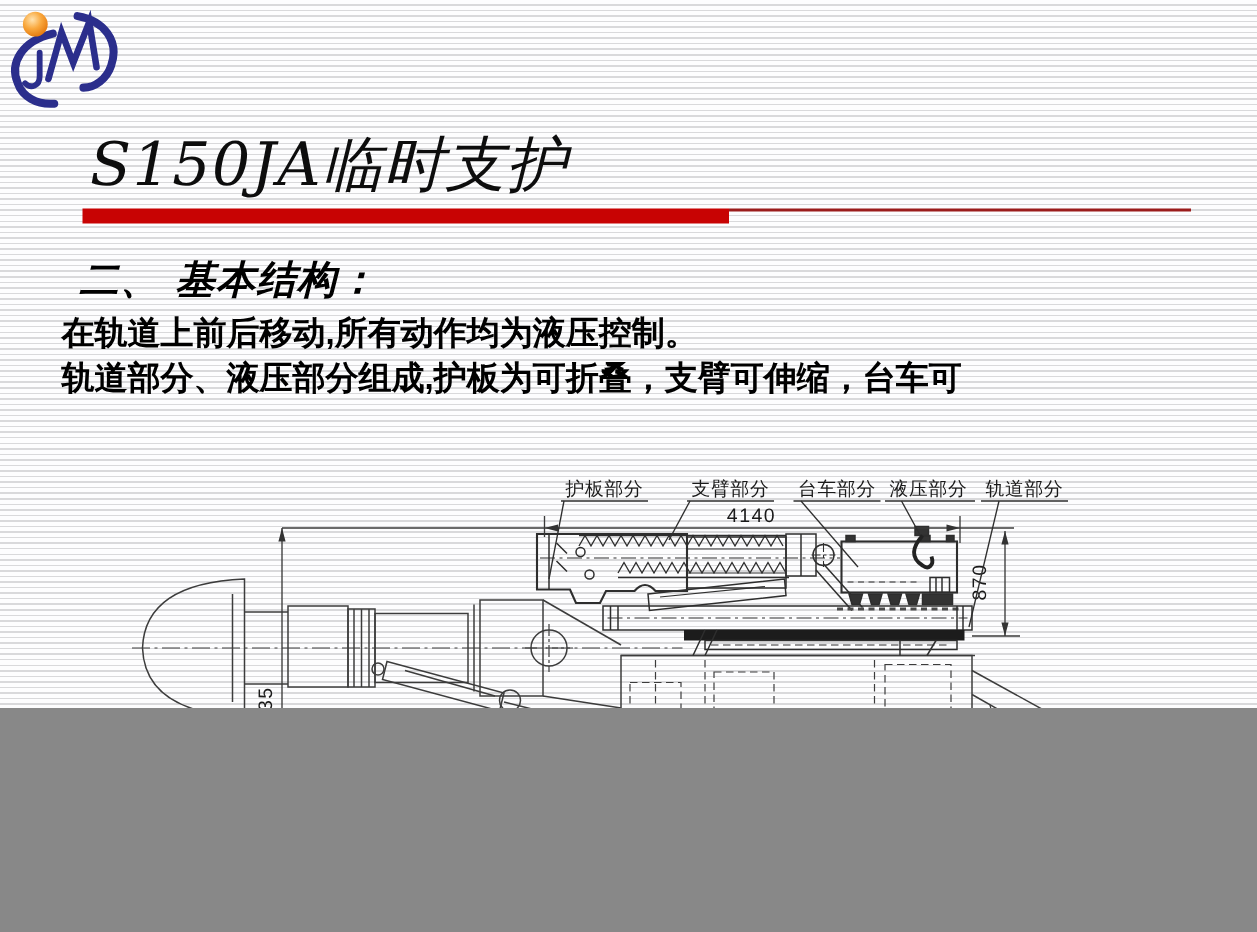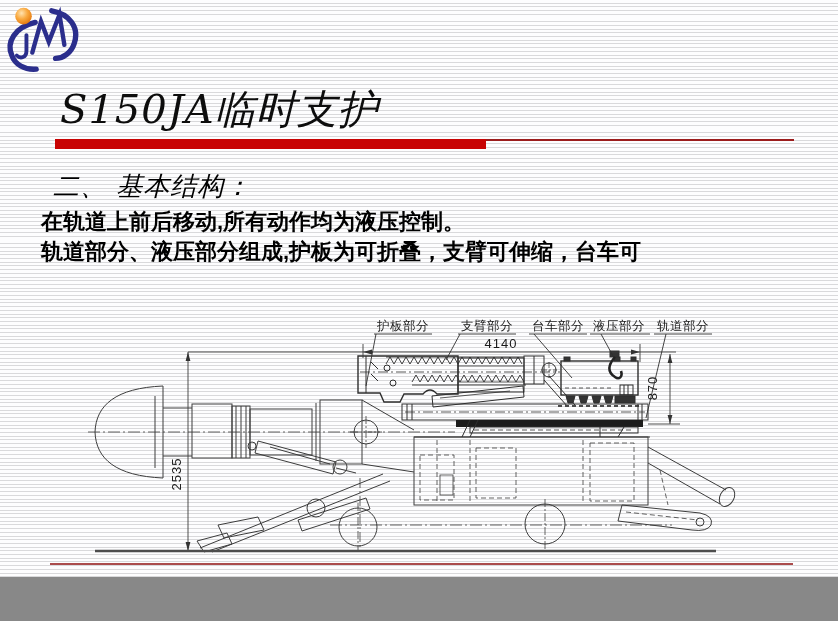--- a/index.html
+++ b/index.html
@@ -1,31 +1,31 @@
 <!DOCTYPE html>
 <html><head>
 <meta charset="utf-8">
 <style>
   html,body{margin:0;padding:0;background:#888;}
   .slide{
-    position:relative;width:838px;height:577px;overflow:hidden;margin:0 auto;
+    position:relative;width:838px;height:472px;overflow:hidden;margin:0 auto;
     background:repeating-linear-gradient(to bottom,#fdfdfe 0px,#fdfdfe 2.7px,#d9d9db 2.7px,#d9d9db 3.7px);
     font-family:"Liberation Sans",sans-serif;
   }
   .logo{position:absolute;left:3px;top:3px;width:78px;height:70px;}
   .title{
     position:absolute;left:60px;top:82px;margin:0;
     font-family:"DejaVu Serif","Liberation Serif",serif;font-style:italic;font-weight:500;
     font-size:40px;color:#0d0d0d;letter-spacing:1px;white-space:nowrap;
   }
   .accent-bar{position:absolute;left:55px;top:139px;width:431px;height:10px;background:#c80303;}
   .accent-line{position:absolute;left:486px;top:139px;width:308px;height:2px;background:#9b1c1c;}
   .heading{
     position:absolute;left:53px;top:169px;
-    font-family:"DejaVu Serif","Liberation Serif",serif;font-style:italic;font-weight:normal;
+    font-family:"DejaVu Serif","Liberation Serif",serif;font-style:italic;font-weight:bold;
     font-size:26px;color:#000;letter-spacing:1px;white-space:nowrap;
   }
   .bodytext{
     position:absolute;left:41px;top:207px;width:745px;
     font-weight:bold;font-size:22px;line-height:29.5px;color:#000;
   }
   .bodytext .indent{padding-left:73px;}
   .bl{white-space:nowrap;}
   .diagram{position:absolute;left:0;top:0;width:838px;height:621px;}
   .diagram text{font-family:"Liberation Sans",sans-serif;fill:#1a1a1a;}

